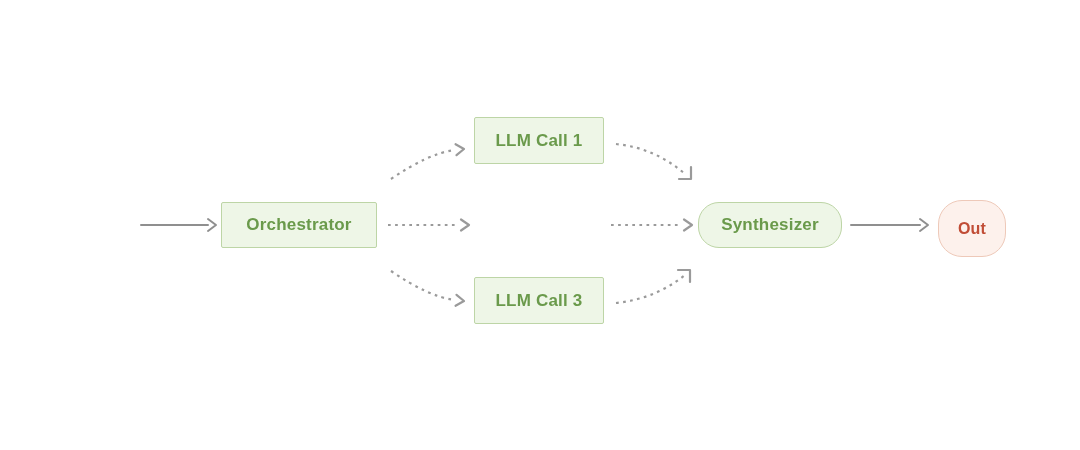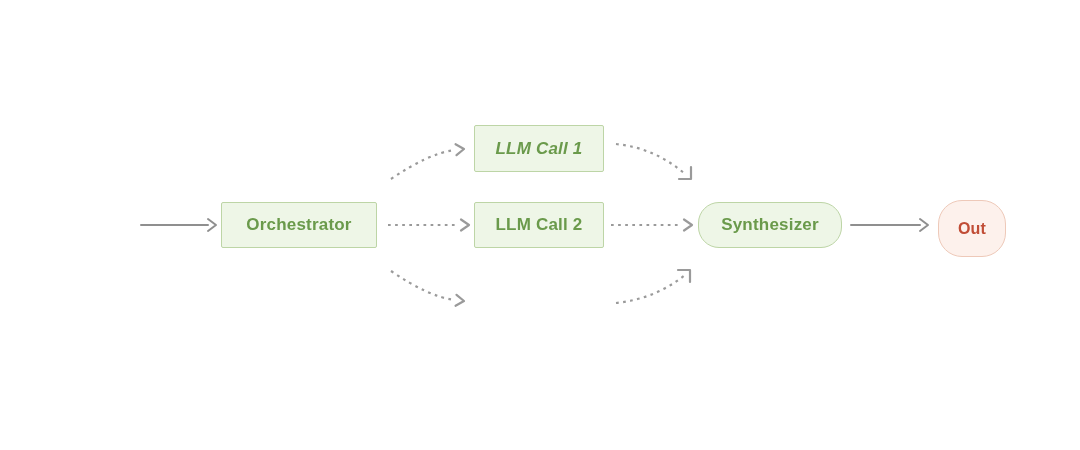--- a/index.html
+++ b/index.html
@@ -34,21 +34,21 @@
     font-size: 17px;
   }
   .terminal {
     background: var(--terminal-fill, #fdf1ec);
     border: 1.5px solid var(--terminal-border, #eec9b9);
     color: var(--terminal-text, #c14d36);
     font-size: 16px;
   }
   #node-in          { left: 72px;  top: 199px; width: 56px;  height: 52px; border-radius: 50%; }
   #node-orchestrator{ left: 221px; top: 202px; width: 156px; height: 46px; }
-  #node-llm1        { left: 474px; top: 125px; width: 130px; height: 47px; font-style: italic; }
+  #node-llm1        { left: 474px; top: 117px; width: 130px; height: 47px; }
   #node-llm2        { left: 474px; top: 202px; width: 130px; height: 46px; }
   #node-llm3        { left: 474px; top: 277px; width: 130px; height: 47px; }
   #node-synthesizer { left: 698px; top: 202px; width: 144px; height: 46px; border-radius: 21px; }
   #node-out         { left: 938px; top: 200px; width: 68px;  height: 57px; border-radius: 24px; }
 
   .edge-solid  { stroke: var(--arrow-solid, #8f8f8f);  stroke-width: 2;   fill: none; stroke-linecap: round; }
   .edge-dashed { stroke: var(--arrow-dashed, #9a9a9a); stroke-width: 2.2; fill: none; stroke-dasharray: 2.7 4.4; }
   .head        { stroke: var(--arrow-dashed, #9a9a9a); stroke-width: 2.2; fill: none; stroke-linecap: round; stroke-linejoin: round; }
   .head-solid  { stroke: var(--arrow-solid, #8f8f8f);  stroke-width: 2;   fill: none; stroke-linecap: round; stroke-linejoin: round; }
 </style>
@@ -86,24 +86,24 @@
 
 
   <div class="node box" id="node-orchestrator">
     <span>Orchestrator</span>
   </div>
 
   <div class="node box" id="node-llm1">
     <span>LLM Call 1</span>
   </div>
 
-  <div class="node box" id="node-llm2">
-    <span>LLM Call 2</span>
+
+  <div class="node box" id="node-llm3">
+    <span>LLM Call 3</span>
   </div>
-
 
   <div class="node box" id="node-synthesizer">
     <span>Synthesizer</span>
   </div>
 
   <div class="node terminal" id="node-out">
     <span>Out</span>
   </div>
 
 </div>

